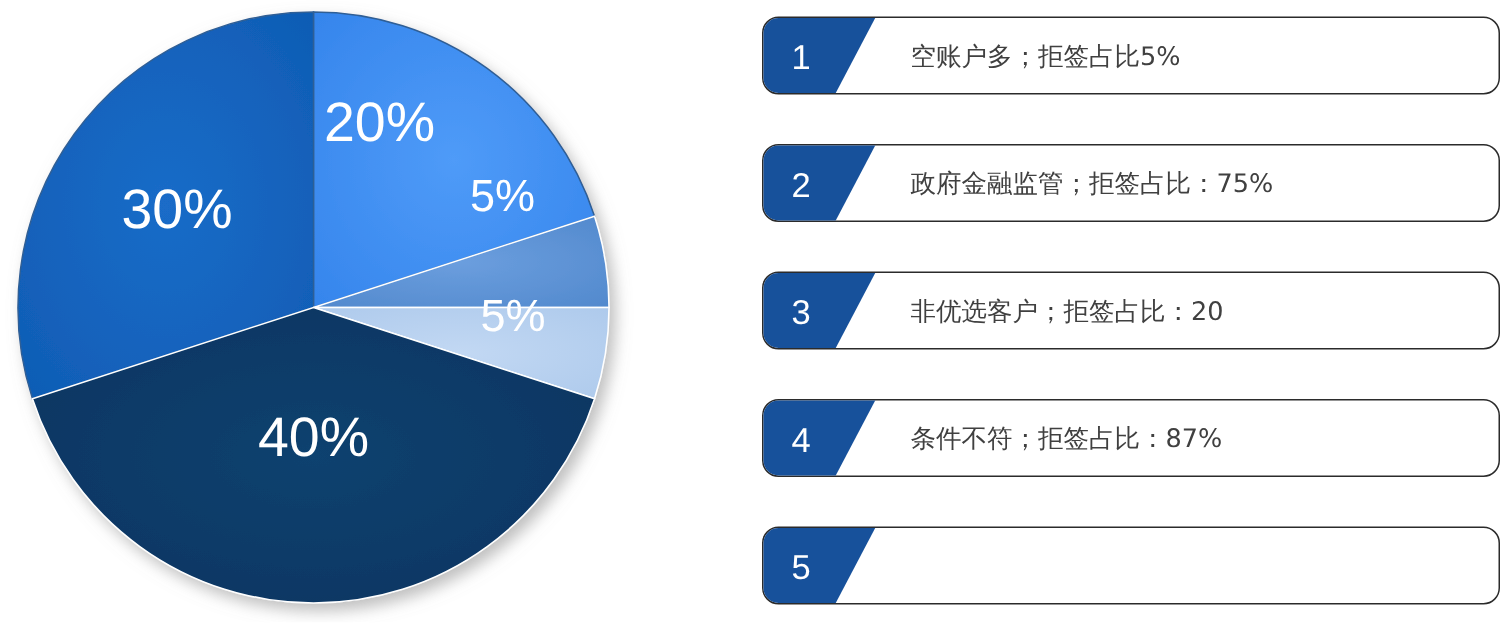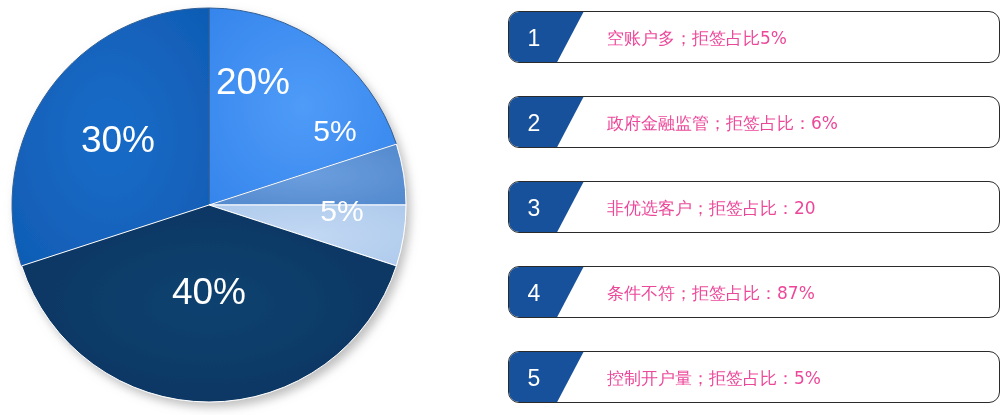--- a/index.html
+++ b/index.html
@@ -86,21 +86,21 @@
     color: #ffffff;
     font-size: 23px;
     font-family: "Liberation Sans", "DejaVu Sans", sans-serif;
   }
   .legend-text {
     position: absolute;
     left: 98px;
     top: 0;
     height: 52px;
     line-height: 52px;
-    color: #ec4899;
+    color: #404040;
     font-size: 17px;
     font-family: "DejaVu Sans", "Liberation Sans", sans-serif;
     white-space: nowrap;
   }
 </style>
 </head>
 <body>
 
 <div id="page">
 
@@ -157,35 +157,34 @@
 
     <div class="legend-item" style="top:11px;">
       <div class="legend-badge"></div>
       <div class="legend-number">1</div>
       <div class="legend-text">空账户多；拒签占比5%</div>
     </div>
 
     <div class="legend-item" style="top:96px;">
       <div class="legend-badge"></div>
       <div class="legend-number">2</div>
-      <div class="legend-text">政府金融监管；拒签占比：6%</div>
+      <div class="legend-text">政府金融监管；拒签占比：75%</div>
     </div>
 
     <div class="legend-item" style="top:181px;">
       <div class="legend-badge"></div>
       <div class="legend-number">3</div>
       <div class="legend-text">非优选客户；拒签占比：20</div>
     </div>
 
     <div class="legend-item" style="top:266px;">
       <div class="legend-badge"></div>
       <div class="legend-number">4</div>
       <div class="legend-text">条件不符；拒签占比：87%</div>
     </div>
 
     <div class="legend-item" style="top:351px;">
       <div class="legend-badge"></div>
       <div class="legend-number">5</div>
-      <div class="legend-text">控制开户量；拒签占比：5%</div>
     </div>
 
   </div>
 </div>
 
 </body></html>

